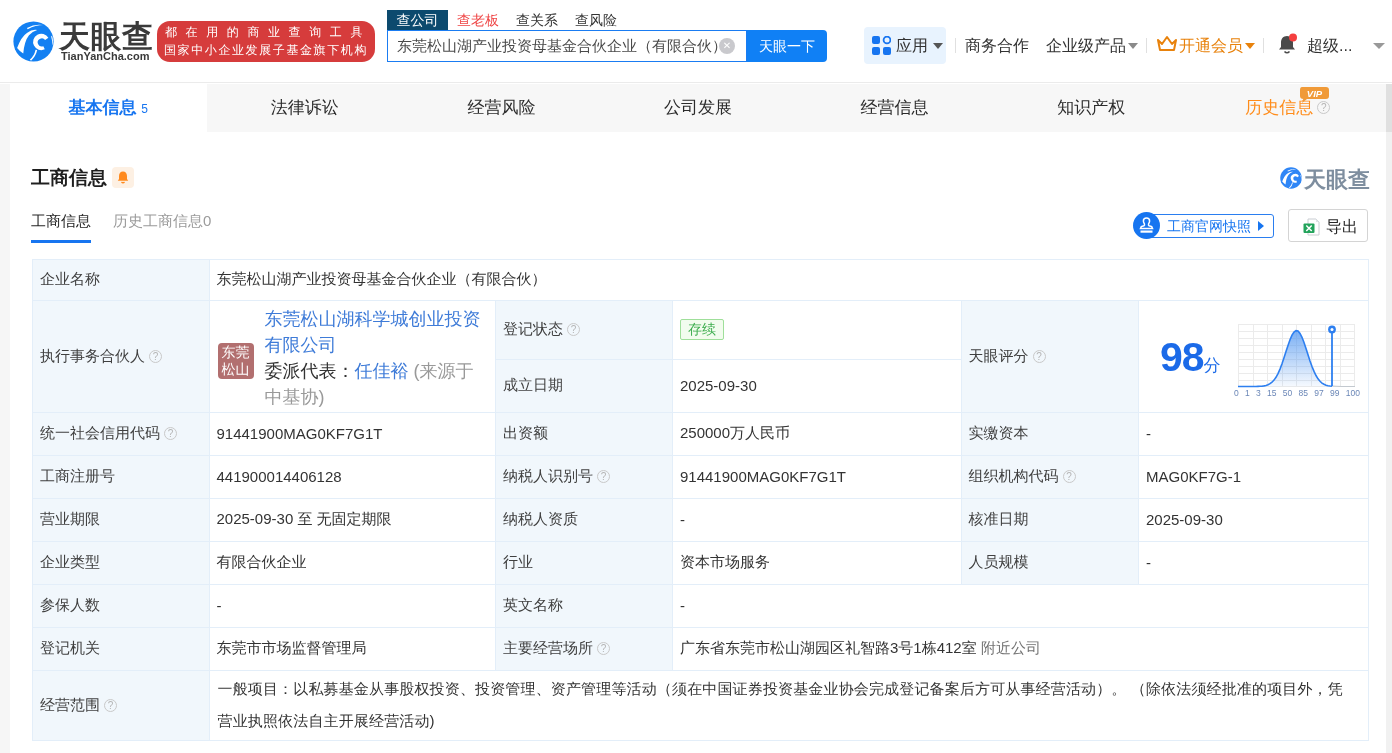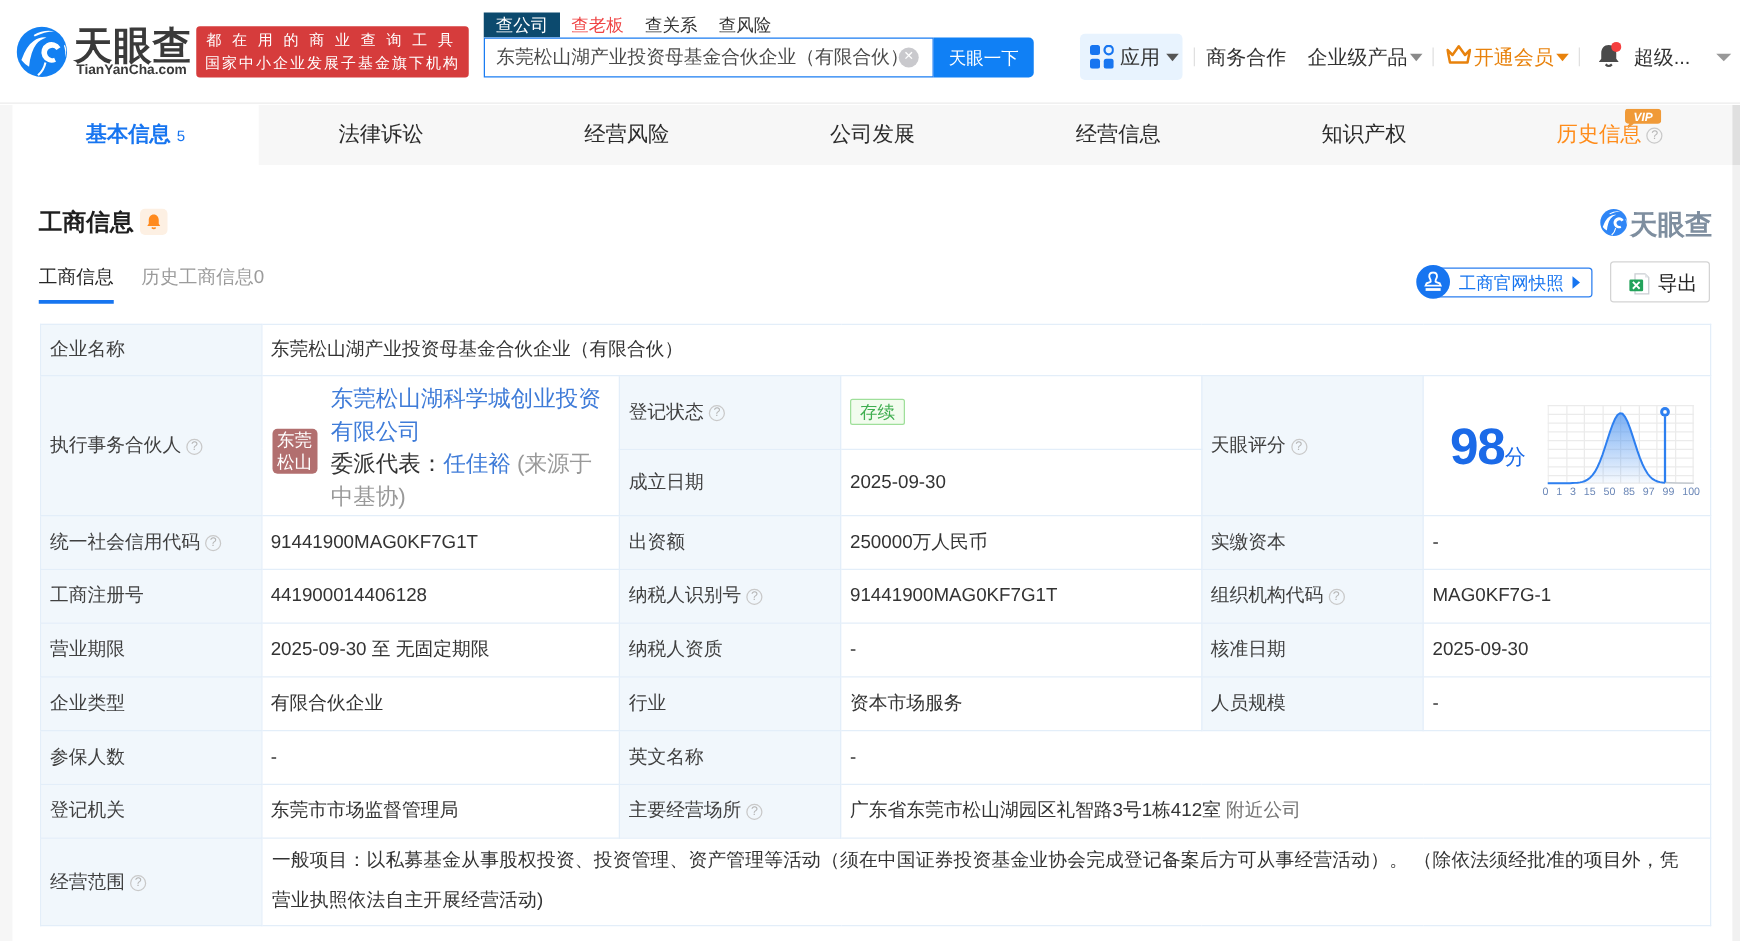--- a/index.html
+++ b/index.html
@@ -32,21 +32,21 @@
   <svg class="abs" style="left:13px;top:21px" width="41" height="41" viewBox="0 0 100 100">
     <circle cx="50" cy="50" r="49" fill="#1380f2"></circle>
     <path d="M34,17 Q54,6 74,10 Q55,10 36,20 Z" fill="#fff"></path>
     <path d="M10,66 Q20,38 34,29 Q46,20 59,22 Q46,26 39,35 Q28,49 25,79 A49,49 0 0 1 10,66 Z" fill="#fff"></path>
     <path d="M86.3,41 A20,20 0 1 0 77.5,69.1 L74,61.5 A10,10 0 1 1 78.4,46.3 Z" fill="#fff"></path>
     <path d="M59,71 Q56,86 44,97 L41,94 Q52,85 55,70 Z" fill="#fff"></path>
     <path d="M95,36 Q100,48 95,61 Q97,48 93,38 Z" fill="#fff"></path>
   </svg>
   <div class="abs" style="left:59px;top:16px;font-size:31px;font-weight:bold;color:#3a3a3a;letter-spacing:0.5px">天眼查</div>
   <div class="abs" style="left:61px;top:50px;font-size:11px;font-weight:bold;color:#3a3a3a">TianYanCha.com</div>
-  <div class="abs" style="left:157px;top:21px;width:218px;height:41px;background:#d63c3c;border-radius:3px;color:#fff">
+  <div class="abs" style="left:157px;top:21px;width:218px;height:41px;background:#d63c3c;border-radius:13px;color:#fff">
     <div class="abs" style="left:8px;top:3px;width:202px;font-size:12px;letter-spacing:8.6px;white-space:nowrap">都在用的商业查询工具</div>
     <div class="abs" style="left:7px;top:21px;width:206px;font-size:12px;letter-spacing:1.6px;white-space:nowrap">国家中小企业发展子基金旗下机构</div>
   </div>
 
   <div class="abs" style="left:387px;top:10px;width:61px;height:20px;background:#0c4a6e;color:#fff;font-size:14px;text-align:center;line-height:20px">查公司</div>
   <div class="abs" style="left:457px;top:12px;font-size:14px;color:#ef4444">查老板</div>
   <div class="abs" style="left:516px;top:12px;font-size:14px;color:#333">查关系</div>
   <div class="abs" style="left:575px;top:12px;font-size:14px;color:#333">查风险</div>
   <div class="abs" style="left:387px;top:30px;width:360px;height:32px;background:#fff;border:1px solid #1a7cf2;line-height:30px;font-size:15px;color:#4a4a4a;padding-left:9px">东莞松山湖产业投资母基金合伙企业（有限合伙）</div>
   <div class="abs" style="left:719px;top:38px;width:16px;height:16px;border-radius:50%;background:#c9c9cd;color:#fff;text-align:center;line-height:15px;font-size:10px">✕</div>

